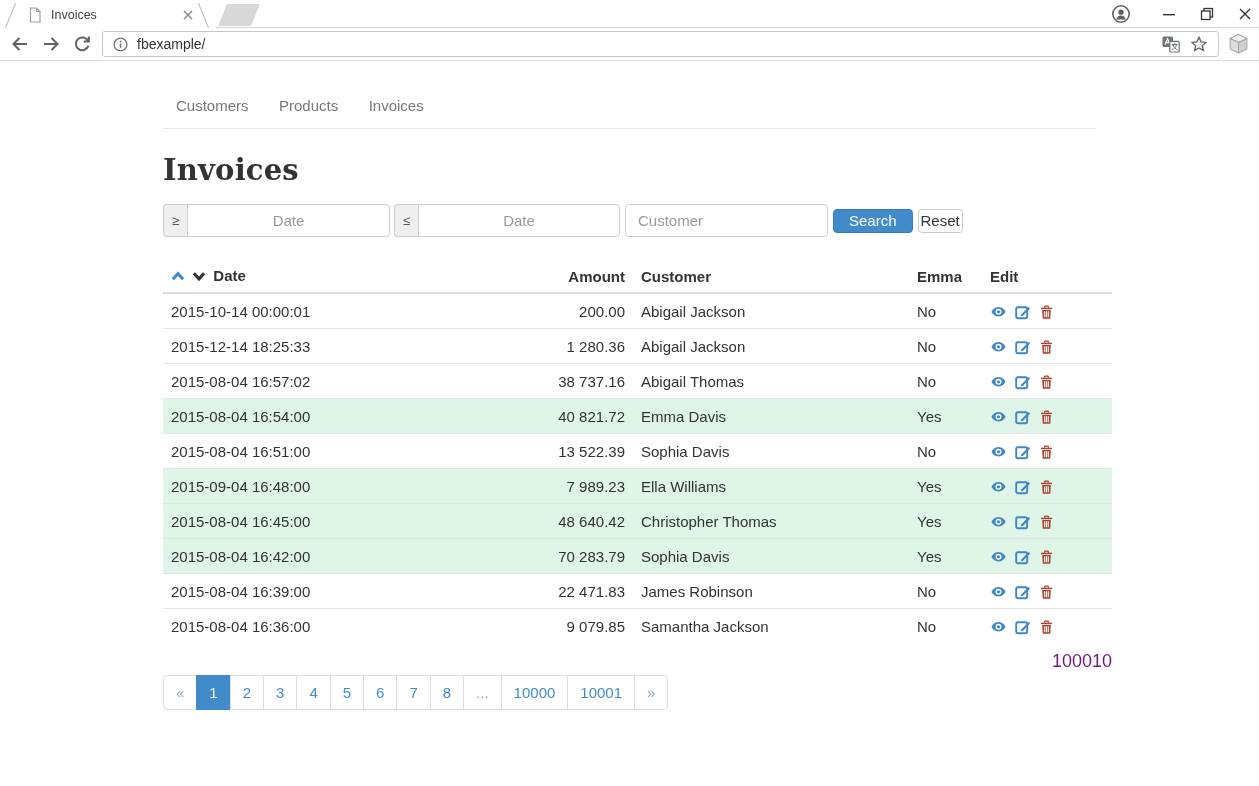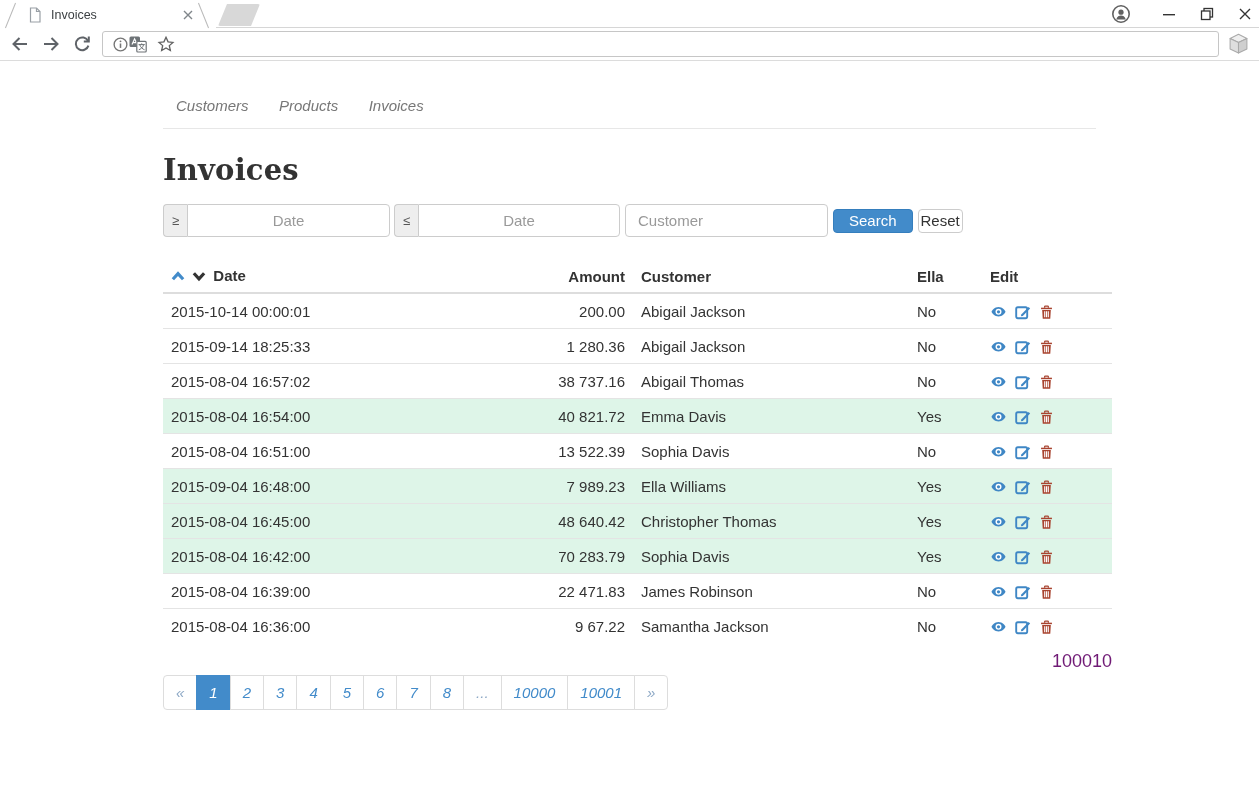--- a/index.html
+++ b/index.html
@@ -1,21 +1,21 @@
 <!DOCTYPE html>
 <html style="--accent: #428bca; --accent-border: #357ebd; --row-highlight: #def5e8; --danger: #a8432f; --icon-blue: #3f87c5; --text: #333333; --muted: #777777; --line: #dddddd;"><head>
 <meta charset="utf-8">
 <style>
   * { box-sizing: border-box; }
   html,body { margin:0; padding:0; }
   body {
     width:1259px; height:786px; overflow:hidden; background:#fff;
     font-family:"Liberation Sans", sans-serif; color:var(--text,#333);
   }
-  a { text-decoration:none; cursor:pointer;font-style:italic; }
+  a { text-decoration:none; cursor:pointer; }
 
   
   .chrome { position:relative; height:61px; background:#fff; }
   .tabstrip { position:absolute; top:0; left:0; right:0; height:28px; background:#fff; }
   .strip-line { position:absolute; top:27px; left:216px; right:0; height:1px; background:#d6d6d6; }
   .tab { position:absolute; left:16px; top:2px; width:182px; height:26px; background:#fff; display:flex; align-items:center; z-index:2; }
   .tab-edge { position:absolute; top:0; width:1px; height:27px; background:#b9b9b9; }
   .tab-edge.left  { left:-6px;  transform:rotate(22deg); }
   .tab-edge.right { right:-6px; transform:rotate(-22deg); }
   .tab-favicon { margin-left:12px; display:flex; }
@@ -144,20 +144,21 @@
         </svg>
     </span>
     <div class="omnibox">
       <span class="omni-info">
         <svg width="17" height="17" viewBox="0 0 20 20">
             <circle cx="10" cy="10" r="7.5" fill="none" stroke="#757575" stroke-width="1.6"></circle>
             <rect x="9.1" y="8.8" width="1.8" height="5.2" fill="#757575"></rect>
             <circle cx="10" cy="6.3" r="1.1" fill="#757575"></circle>
           </svg>
       </span>
+      <span class="omni-url">fbexample/</span>
       <span class="omni-icon">
         <svg width="18" height="17" viewBox="0 0 18 17">
             <rect x="0.5" y="0.5" width="10.5" height="10.5" rx="1.5" fill="#6e7377"></rect>
             <path d="M3 8.4 L5.6 2.8 L8.2 8.4 M3.9 6.6 H7.3" fill="none" stroke="#fff" stroke-width="1.2"></path>
             <rect x="7.8" y="5.4" width="9.4" height="10.6" rx="1" fill="#fff" stroke="#6e7377" stroke-width="1.2"></rect>
             <path d="M9.6 8.6 H15.8 M12.7 7.4 V8.6 M14.6 8.8 C14 11.2 11.6 13.2 9.8 13.8 M10.8 8.8 C11.4 11.2 13.8 13.2 15.6 13.8" fill="none" stroke="#6e7377" stroke-width="1"></path>
           </svg>
       </span>
       <span class="omni-icon">
         <svg width="18" height="18" viewBox="0 0 20 20">
@@ -214,21 +215,21 @@
           <span class="sort-icon"><svg width="14" height="12" viewBox="0 0 15 12">
                 <path d="M2 9.5 L7.5 3.5 L13 9.5" fill="none" stroke="#428bca" stroke-width="3.4"></path>
               </svg></span>
           <span class="sort-icon"><svg width="14" height="12" viewBox="0 0 15 12">
                 <path d="M2 3 L7.5 9 L13 3" fill="none" stroke="#333" stroke-width="3.4"></path>
               </svg></span>
           <span>Date</span>
         </th>
         <th class="amount">Amount</th>
         <th>Customer</th>
-        <th>Ella</th>
+        <th>Emma</th>
         <th>Edit</th>
       </tr>
     </thead>
     <tbody id="invoice-rows">
         <tr>
       <td>2015-10-14 00:00:01</td>
       <td class="amount">200.00</td>
       <td>Abigail Jackson</td>
       <td>No</td>
       <td>
@@ -249,21 +250,21 @@
           <svg width="15" height="16" viewBox="0 0 16 17">
                 <path d="M2.2 3.9 H13.8 V5.5 H2.2 Z" fill="#a8432f"></path>
                 <path d="M6 3.9 V2.9 Q6 2.2 6.7 2.2 H9.3 Q10 2.2 10 2.9 V3.9" fill="none" stroke="#a8432f" stroke-width="1.3"></path>
                 <path d="M3.4 6.4 H12.6 L12 15.6 H4 Z" fill="#a8432f"></path>
                 <path d="M6.1 7.8 V14.2 M8 7.8 V14.2 M9.9 7.8 V14.2" stroke="#fff" stroke-width="1.2"></path>
               </svg>
         </a>
       </td>
     </tr>
         <tr>
-      <td>2015-09-14 18:25:33</td>
+      <td>2015-12-14 18:25:33</td>
       <td class="amount">1 280.36</td>
       <td>Abigail Jackson</td>
       <td>No</td>
       <td>
         <a class="action">
           <svg width="17" height="16" viewBox="0 0 16 16">
                 <path d="M8 3.1 C4.2 3.1 1.7 6.1 1 7.8 C1.7 9.5 4.2 12.5 8 12.5 C11.8 12.5 14.3 9.5 15 7.8 C14.3 6.1 11.8 3.1 8 3.1 Z" fill="#3f87c5"></path>
                 <circle cx="8" cy="7.8" r="3" fill="#fff"></circle>
                 <circle cx="8" cy="7.8" r="1.6" fill="#3f87c5"></circle>
               </svg>
@@ -482,21 +483,21 @@
                 <path d="M2.2 3.9 H13.8 V5.5 H2.2 Z" fill="#a8432f"></path>
                 <path d="M6 3.9 V2.9 Q6 2.2 6.7 2.2 H9.3 Q10 2.2 10 2.9 V3.9" fill="none" stroke="#a8432f" stroke-width="1.3"></path>
                 <path d="M3.4 6.4 H12.6 L12 15.6 H4 Z" fill="#a8432f"></path>
                 <path d="M6.1 7.8 V14.2 M8 7.8 V14.2 M9.9 7.8 V14.2" stroke="#fff" stroke-width="1.2"></path>
               </svg>
         </a>
       </td>
     </tr>
         <tr>
       <td>2015-08-04 16:36:00</td>
-      <td class="amount">9 67.22</td>
+      <td class="amount">9 079.85</td>
       <td>Samantha Jackson</td>
       <td>No</td>
       <td>
         <a class="action">
           <svg width="17" height="16" viewBox="0 0 16 16">
                 <path d="M8 3.1 C4.2 3.1 1.7 6.1 1 7.8 C1.7 9.5 4.2 12.5 8 12.5 C11.8 12.5 14.3 9.5 15 7.8 C14.3 6.1 11.8 3.1 8 3.1 Z" fill="#3f87c5"></path>
                 <circle cx="8" cy="7.8" r="3" fill="#fff"></circle>
                 <circle cx="8" cy="7.8" r="1.6" fill="#3f87c5"></circle>
               </svg>
         </a>

